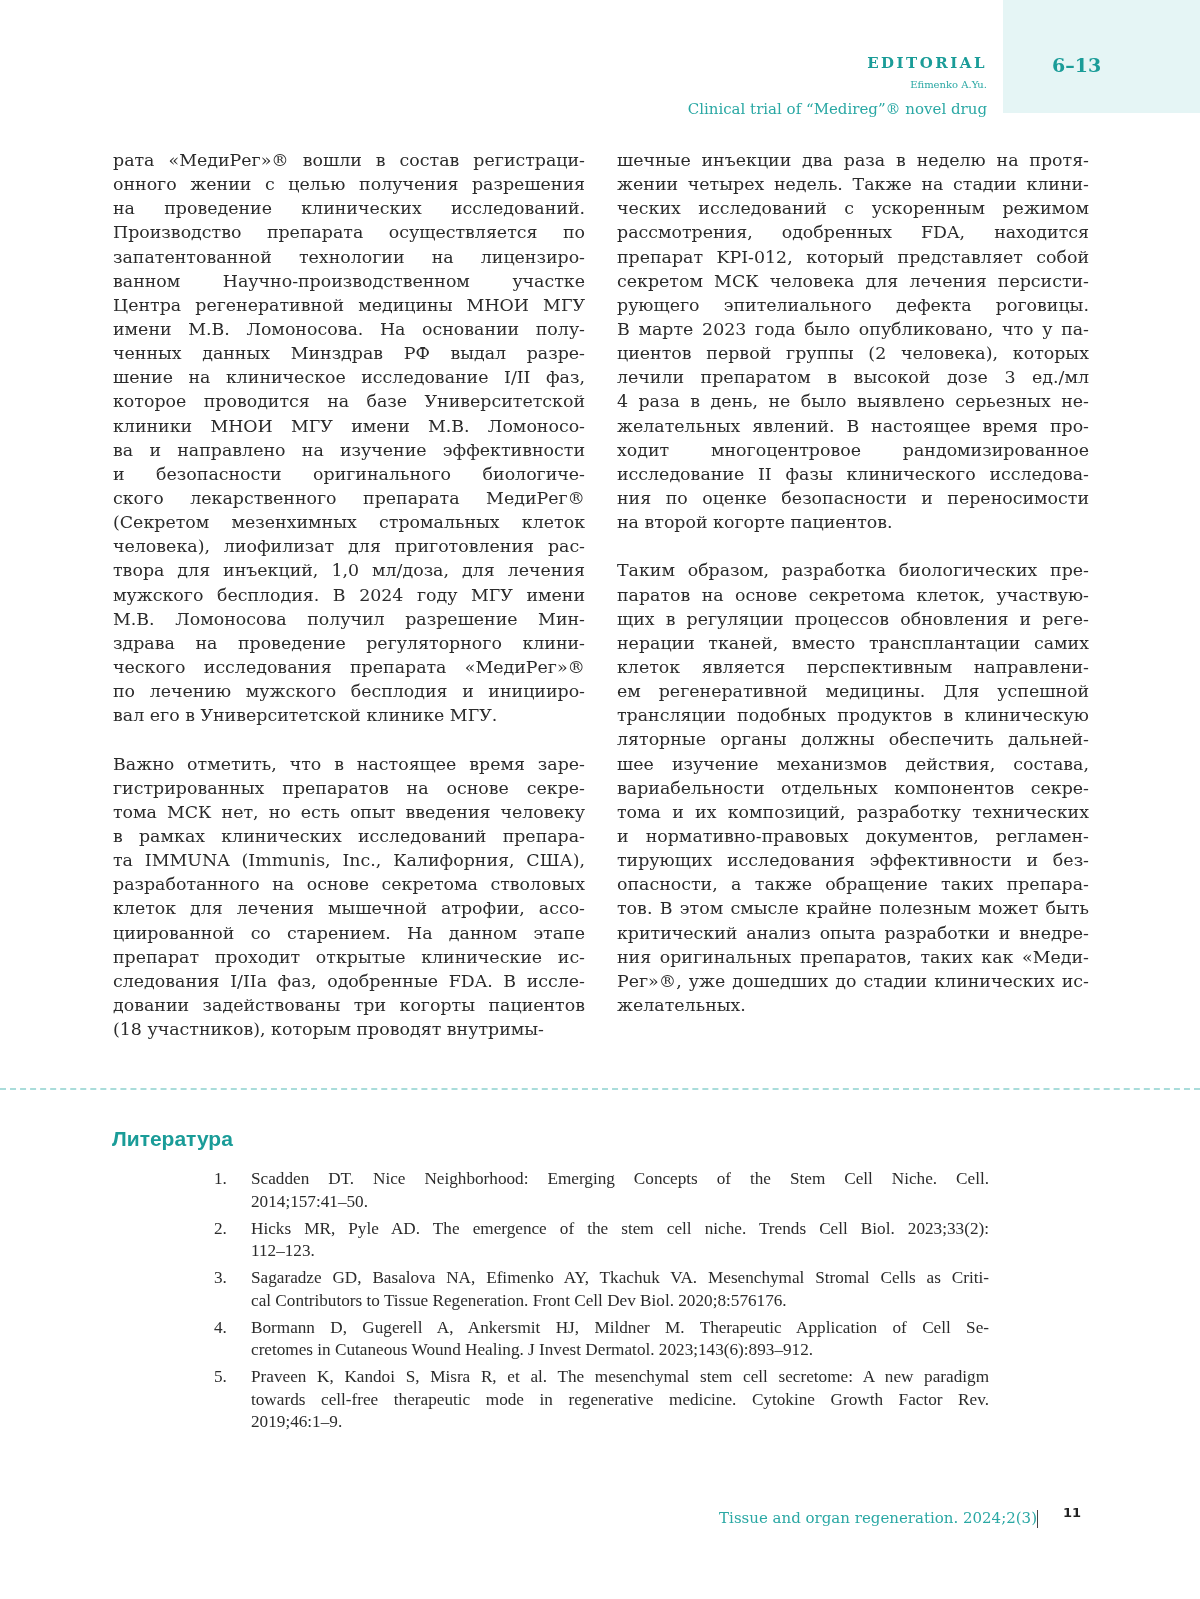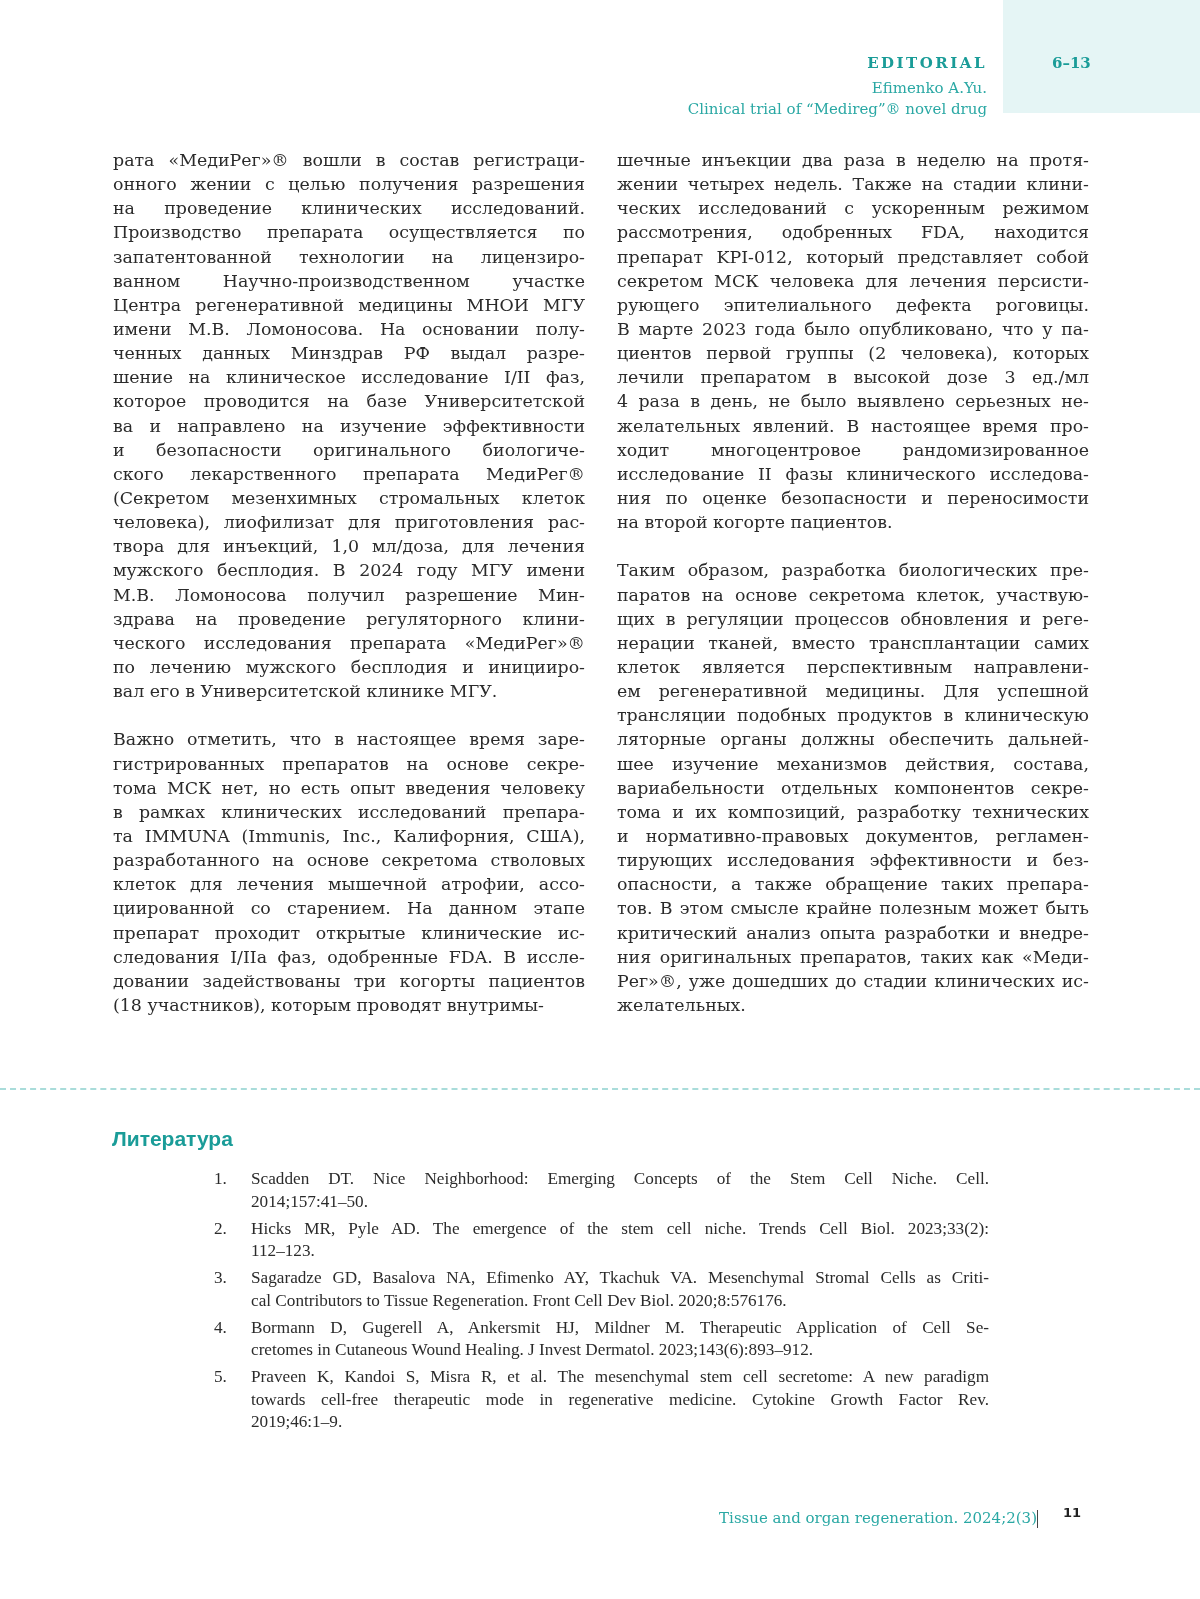--- a/index.html
+++ b/index.html
@@ -1,23 +1,23 @@
 <!DOCTYPE html>
 <html><head>
 <meta charset="utf-8">
 <style>
   html, body { margin: 0; padding: 0; background: #ffffff; }
   body { width: 1200px; height: 1599px; position: relative; overflow: hidden;
          font-family: "DejaVu Serif", serif; color: #2b2b2b; }
   .tab-box { position: absolute; left: 1003px; top: 0; width: 197px; height: 113px; background: #e5f5f5; }
   .pages-range { position: absolute; left: 1052px; top: 54px; font-family: "DejaVu Serif", serif;
-                 font-weight: bold; font-size: 15px; color: #1a9c98; text-align: right; }
+                 font-weight: bold; font-size: 19px; color: #1a9c98; text-align: right; }
   .hdr-section { position: absolute; right: 213px; top: 54px; font-weight: bold; font-size: 15px;
                  letter-spacing: 2.5px; color: #1a9c98; }
-  .hdr-author { position: absolute; right: 213px; top: 79px; font-size: 15px; color: #2aa8a4; }
+  .hdr-author { position: absolute; right: 213px; top: 79px; font-size: 10px; color: #2aa8a4; }
   .hdr-title { position: absolute; right: 213px; top: 100px; font-size: 15px; color: #2aa8a4; }
   .col { position: absolute; width: 472px; font-size: 17.4px; line-height: 24.15px; }
   .col.left { left: 113px; top: 148px; }
   .col.right { left: 617px; top: 148px; }
   .ln { display: block; text-align: justify; text-align-last: justify; white-space: nowrap; height: 24.15px; overflow: visible; }
   .ln.last { text-align-last: left; }
   .divider { position: absolute; left: 0; top: 1088px; width: 1200px; height: 0;
              border-top: 2px dashed #a9dcda; }
   .refs-heading { position: absolute; left: 112px; top: 1127px; font-family: "Liberation Sans", sans-serif;
                   font-weight: bold; font-size: 21px; color: #1a9c98; }
@@ -46,20 +46,21 @@
     <span class="ln">онного жении с целью получения разрешения</span>
     <span class="ln">на проведение клинических исследований.</span>
     <span class="ln">Производство препарата осуществляется по</span>
     <span class="ln">запатентованной технологии на лицензиро-</span>
     <span class="ln">ванном Научно-производственном участке</span>
     <span class="ln">Центра регенеративной медицины МНОИ МГУ</span>
     <span class="ln">имени М.В. Ломоносова. На основании полу-</span>
     <span class="ln">ченных данных Минздрав РФ выдал разре-</span>
     <span class="ln">шение на клиническое исследование I/II фаз,</span>
     <span class="ln">которое проводится на базе Университетской</span>
+    <span class="ln">клиники МНОИ МГУ имени М.В. Ломоносо-</span>
     <span class="ln">ва и направлено на изучение эффективности</span>
     <span class="ln">и безопасности оригинального биологиче-</span>
     <span class="ln">ского лекарственного препарата МедиРег®</span>
     <span class="ln">(Секретом мезенхимных стромальных клеток</span>
     <span class="ln">человека), лиофилизат для приготовления рас-</span>
     <span class="ln">твора для инъекций, 1,0 мл/доза, для лечения</span>
     <span class="ln">мужского бесплодия. В 2024 году МГУ имени</span>
     <span class="ln">М.В. Ломоносова получил разрешение Мин-</span>
     <span class="ln">здрава на проведение регуляторного клини-</span>
     <span class="ln">ческого исследования препарата «МедиРег»®</span>

